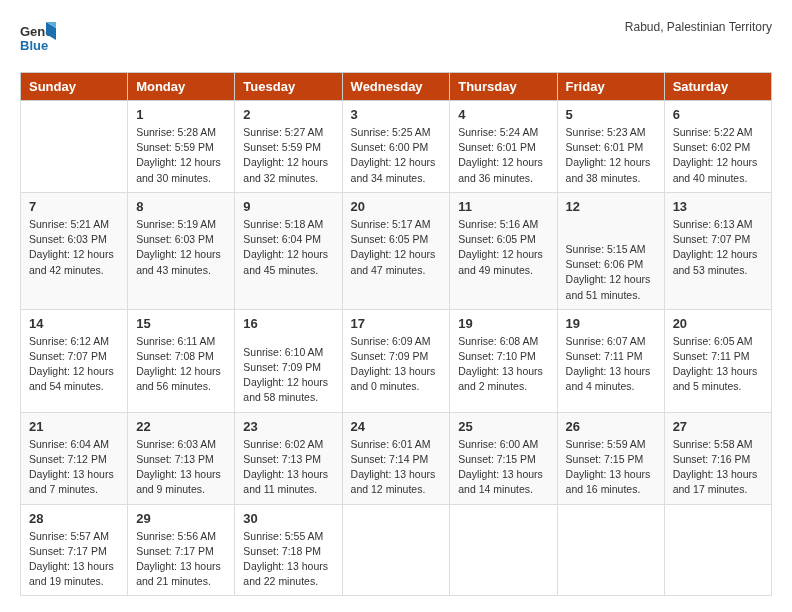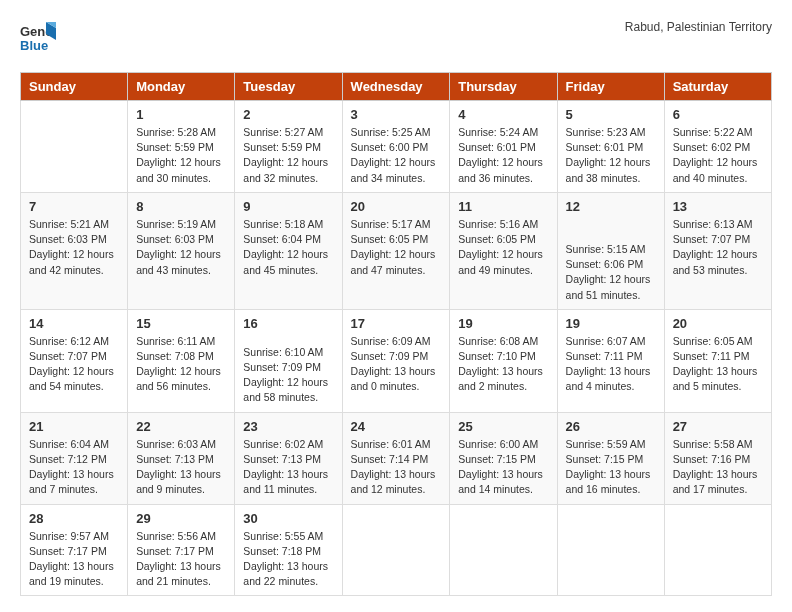--- a/index.html
+++ b/index.html
@@ -302,21 +302,21 @@
           <span class="day-number">27</span>
           <div class="day-info" style="white-space: pre-line;">Sunrise: 5:58 AM
 Sunset: 7:16 PM
 Daylight: 13 hours
 and 17 minutes.</div>
         </td>
       </tr>
       <tr>
         <td>
           <span class="day-number">28</span>
-          <div class="day-info" style="white-space: pre-line;">Sunrise: 9:57 AM
+          <div class="day-info" style="white-space: pre-line;">Sunrise: 5:57 AM
 Sunset: 7:17 PM
 Daylight: 13 hours
 and 19 minutes.</div>
         </td>
         <td>
           <span class="day-number">29</span>
           <div class="day-info" style="white-space: pre-line;">Sunrise: 5:56 AM
 Sunset: 7:17 PM
 Daylight: 13 hours
 and 21 minutes.</div>

